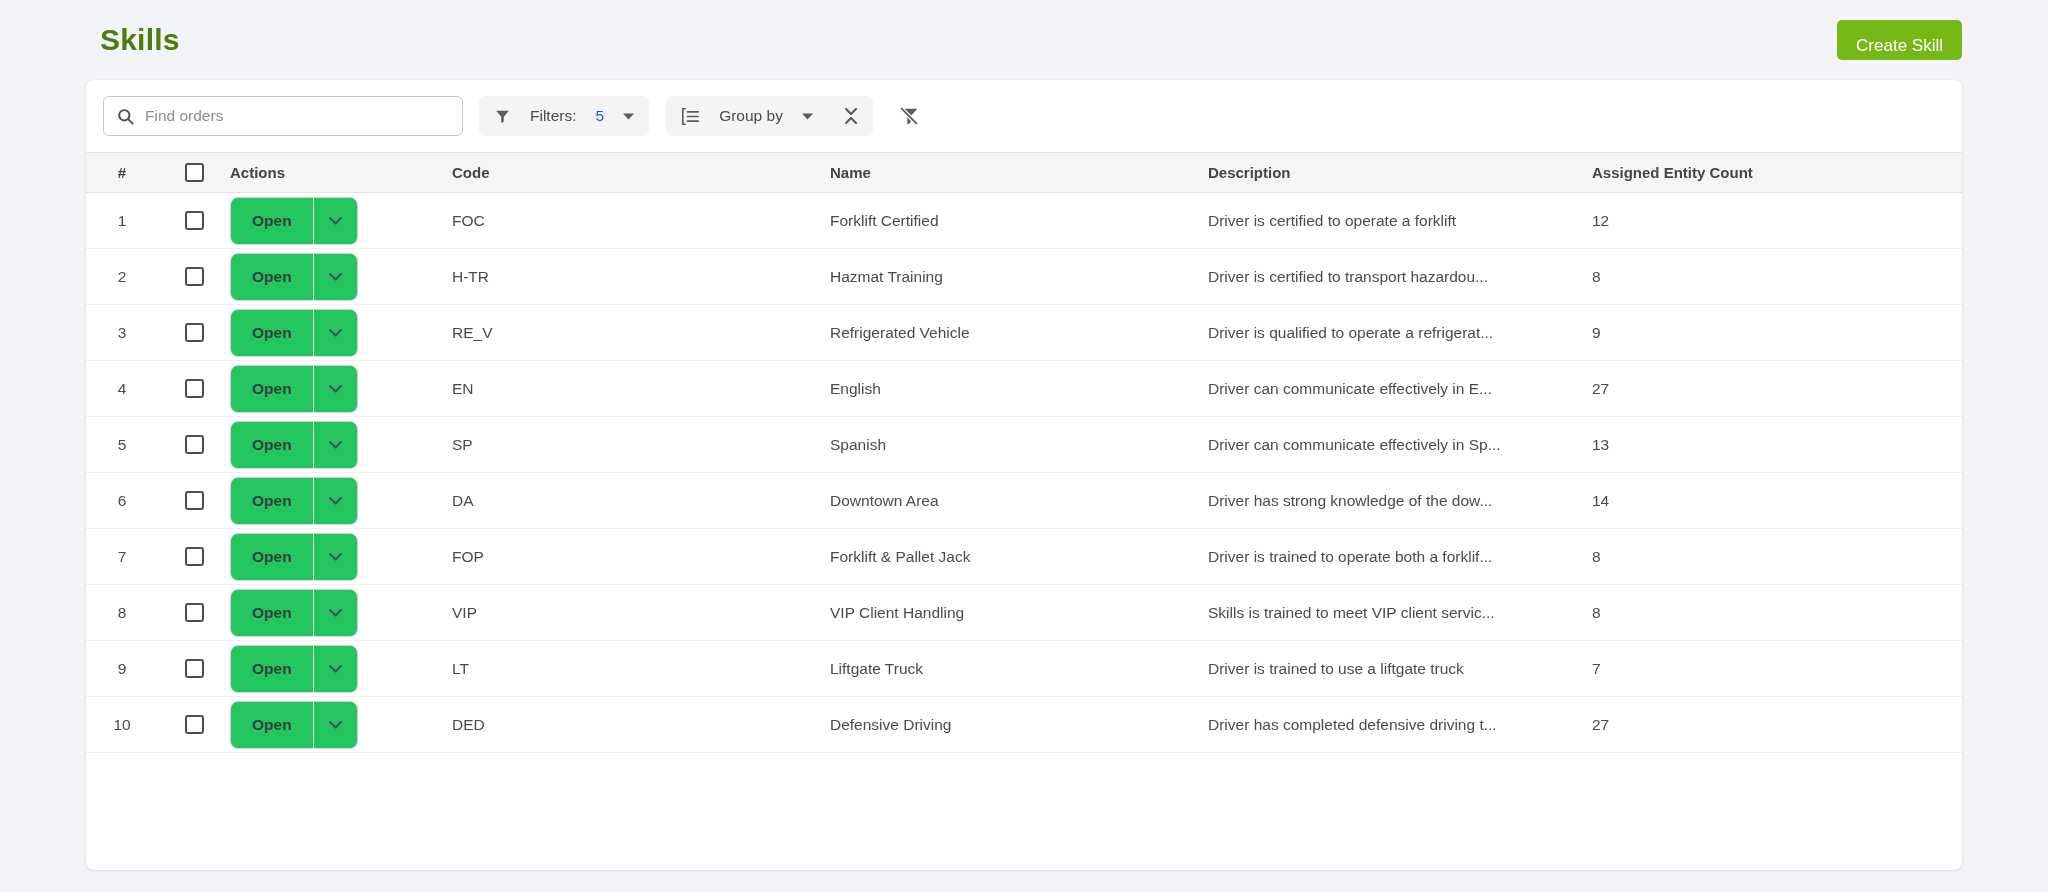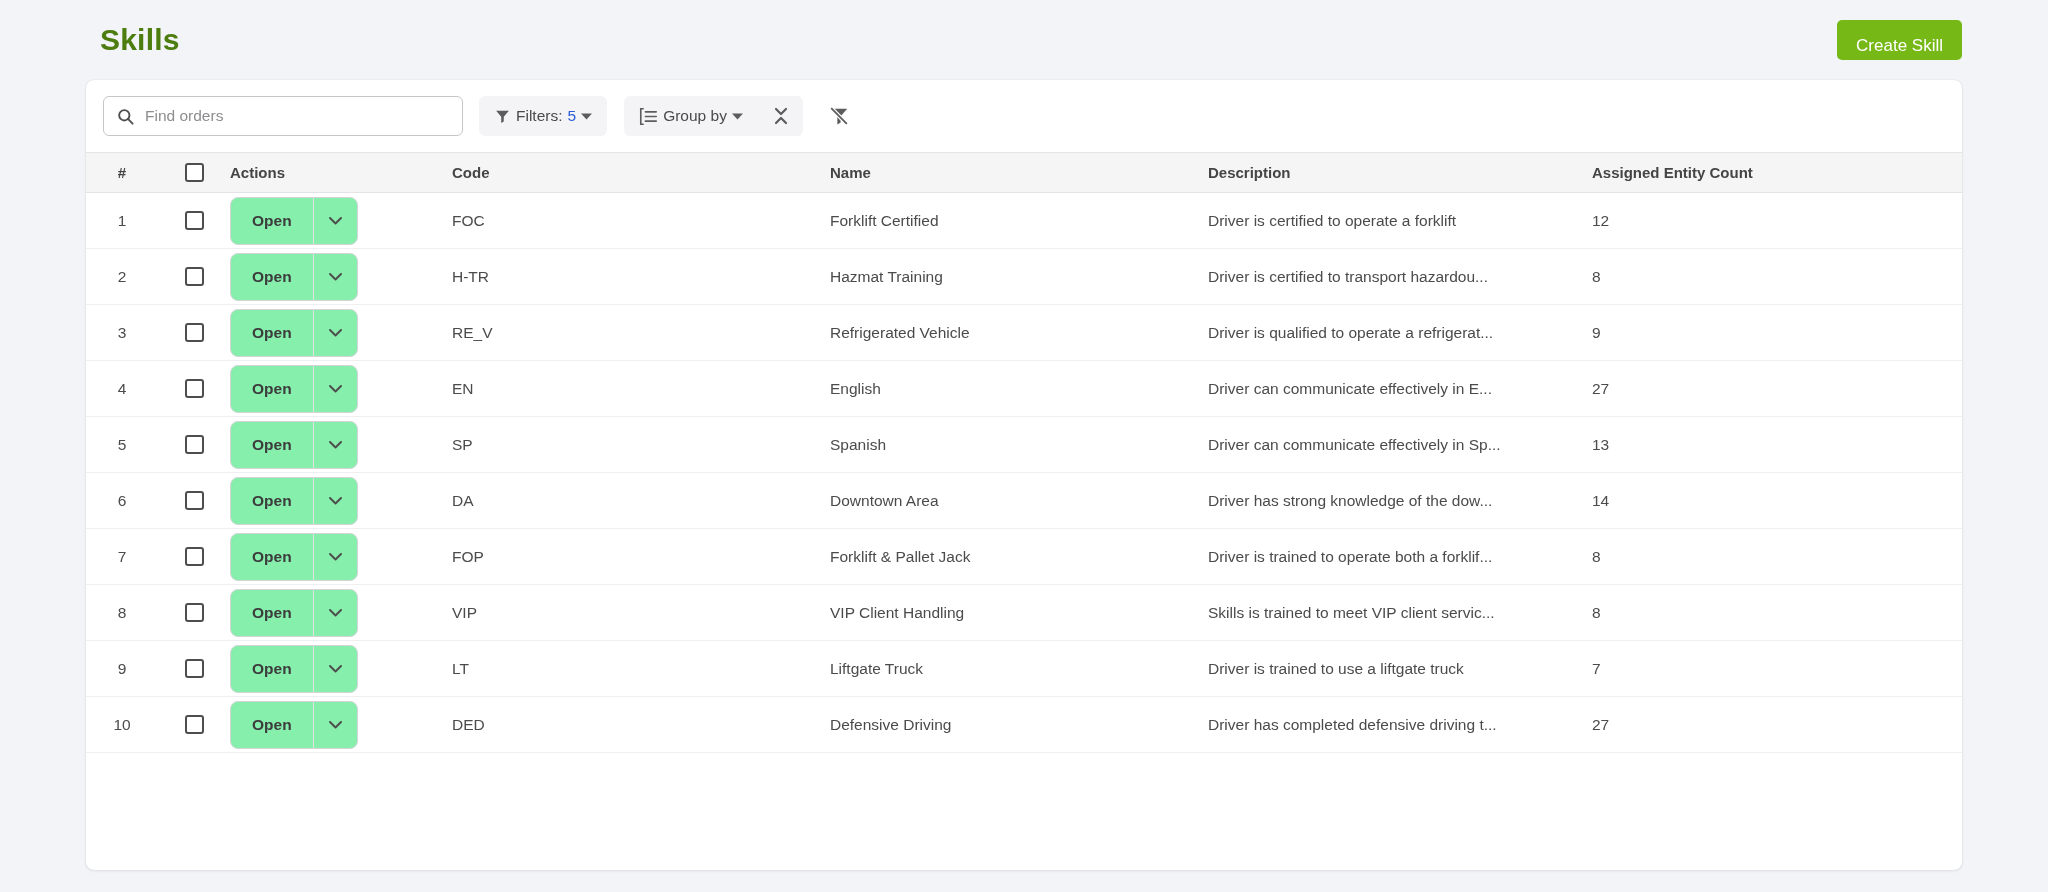--- a/index.html
+++ b/index.html
@@ -78,21 +78,21 @@
     height: 40px;
     background: #f4f4f6;
     border: none;
     border-radius: 6px;
     display: flex; align-items: center;
     padding: 0 15px;
     font-family: inherit;
     font-size: 15.5px;
     color: #4a4a4a;
     cursor: pointer;
-    gap: 5px;
+    gap: 19px;
   }
   .filters-btn { margin-left: 16px; }
   .filters-count { color: #2a5cd5; }
   .group-wrap {
     margin-left: 17px;
     height: 40px;
     background: #f4f4f6;
     border-radius: 6px;
     display: flex; align-items: center;
     overflow: hidden;
@@ -142,21 +142,21 @@
     border-bottom: 1px solid #efeff1;
     font-size: 15.5px;
     color: #4b4b4b;
   }
   .open-btn {
     display: inline-flex;
     align-items: stretch;
     height: 48px;
     border: 1px solid #d4d4d7;
     border-radius: 8px;
-    background: #86efac;
+    background: #22c55e;
     overflow: hidden;
     cursor: pointer;
   }
   .open-btn .open-label {
     display: flex; align-items: center;
     padding: 0 21px;
     font-size: 15.5px;
     font-weight: 600;
     color: #3c3c3c;
   }

